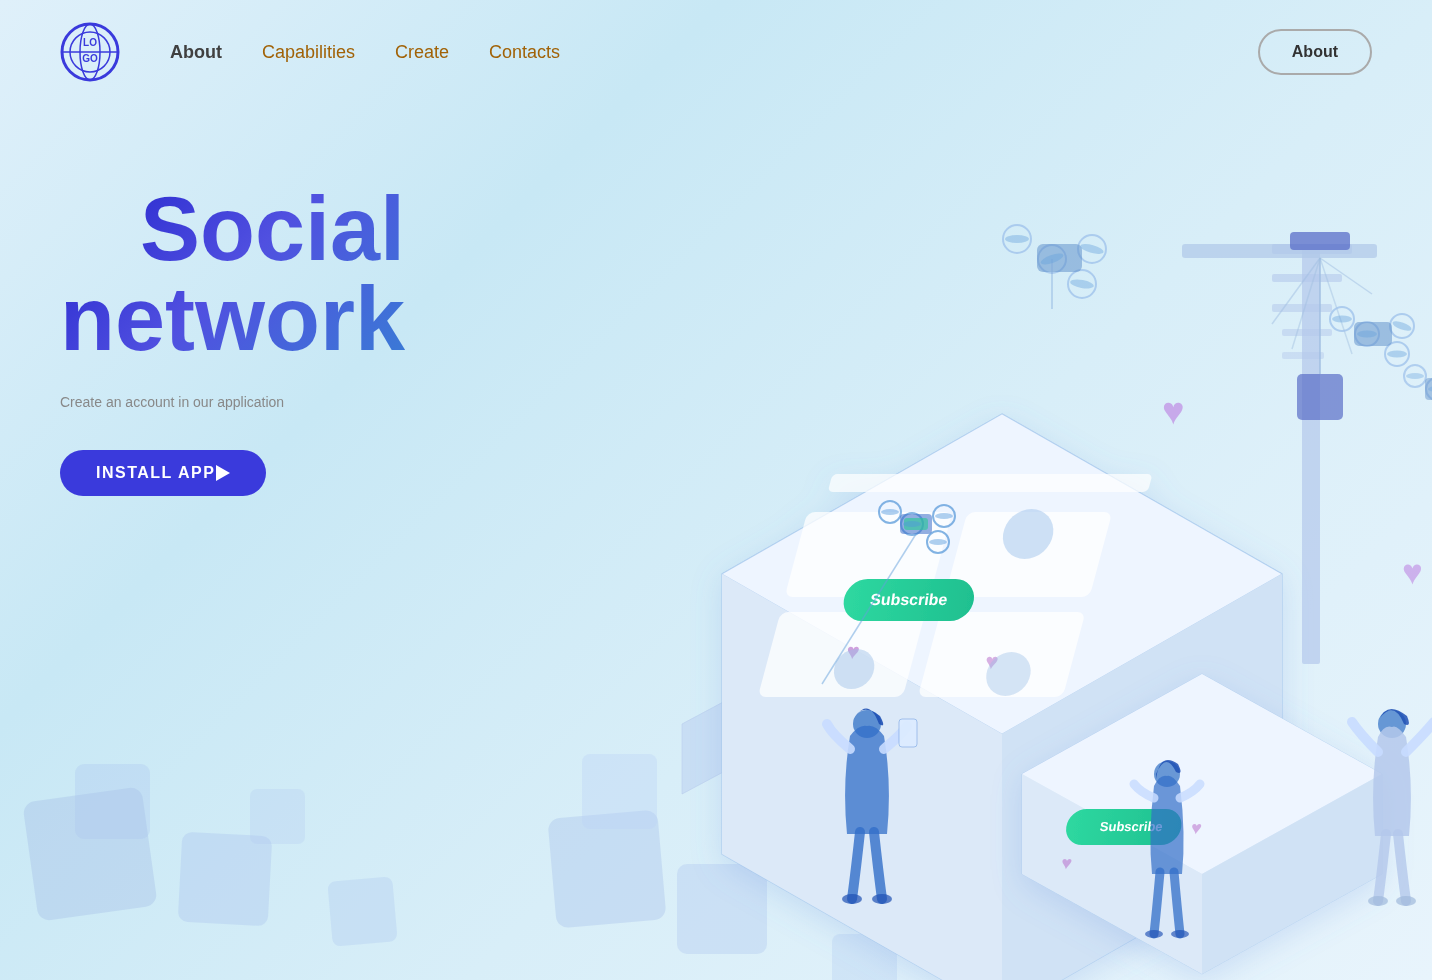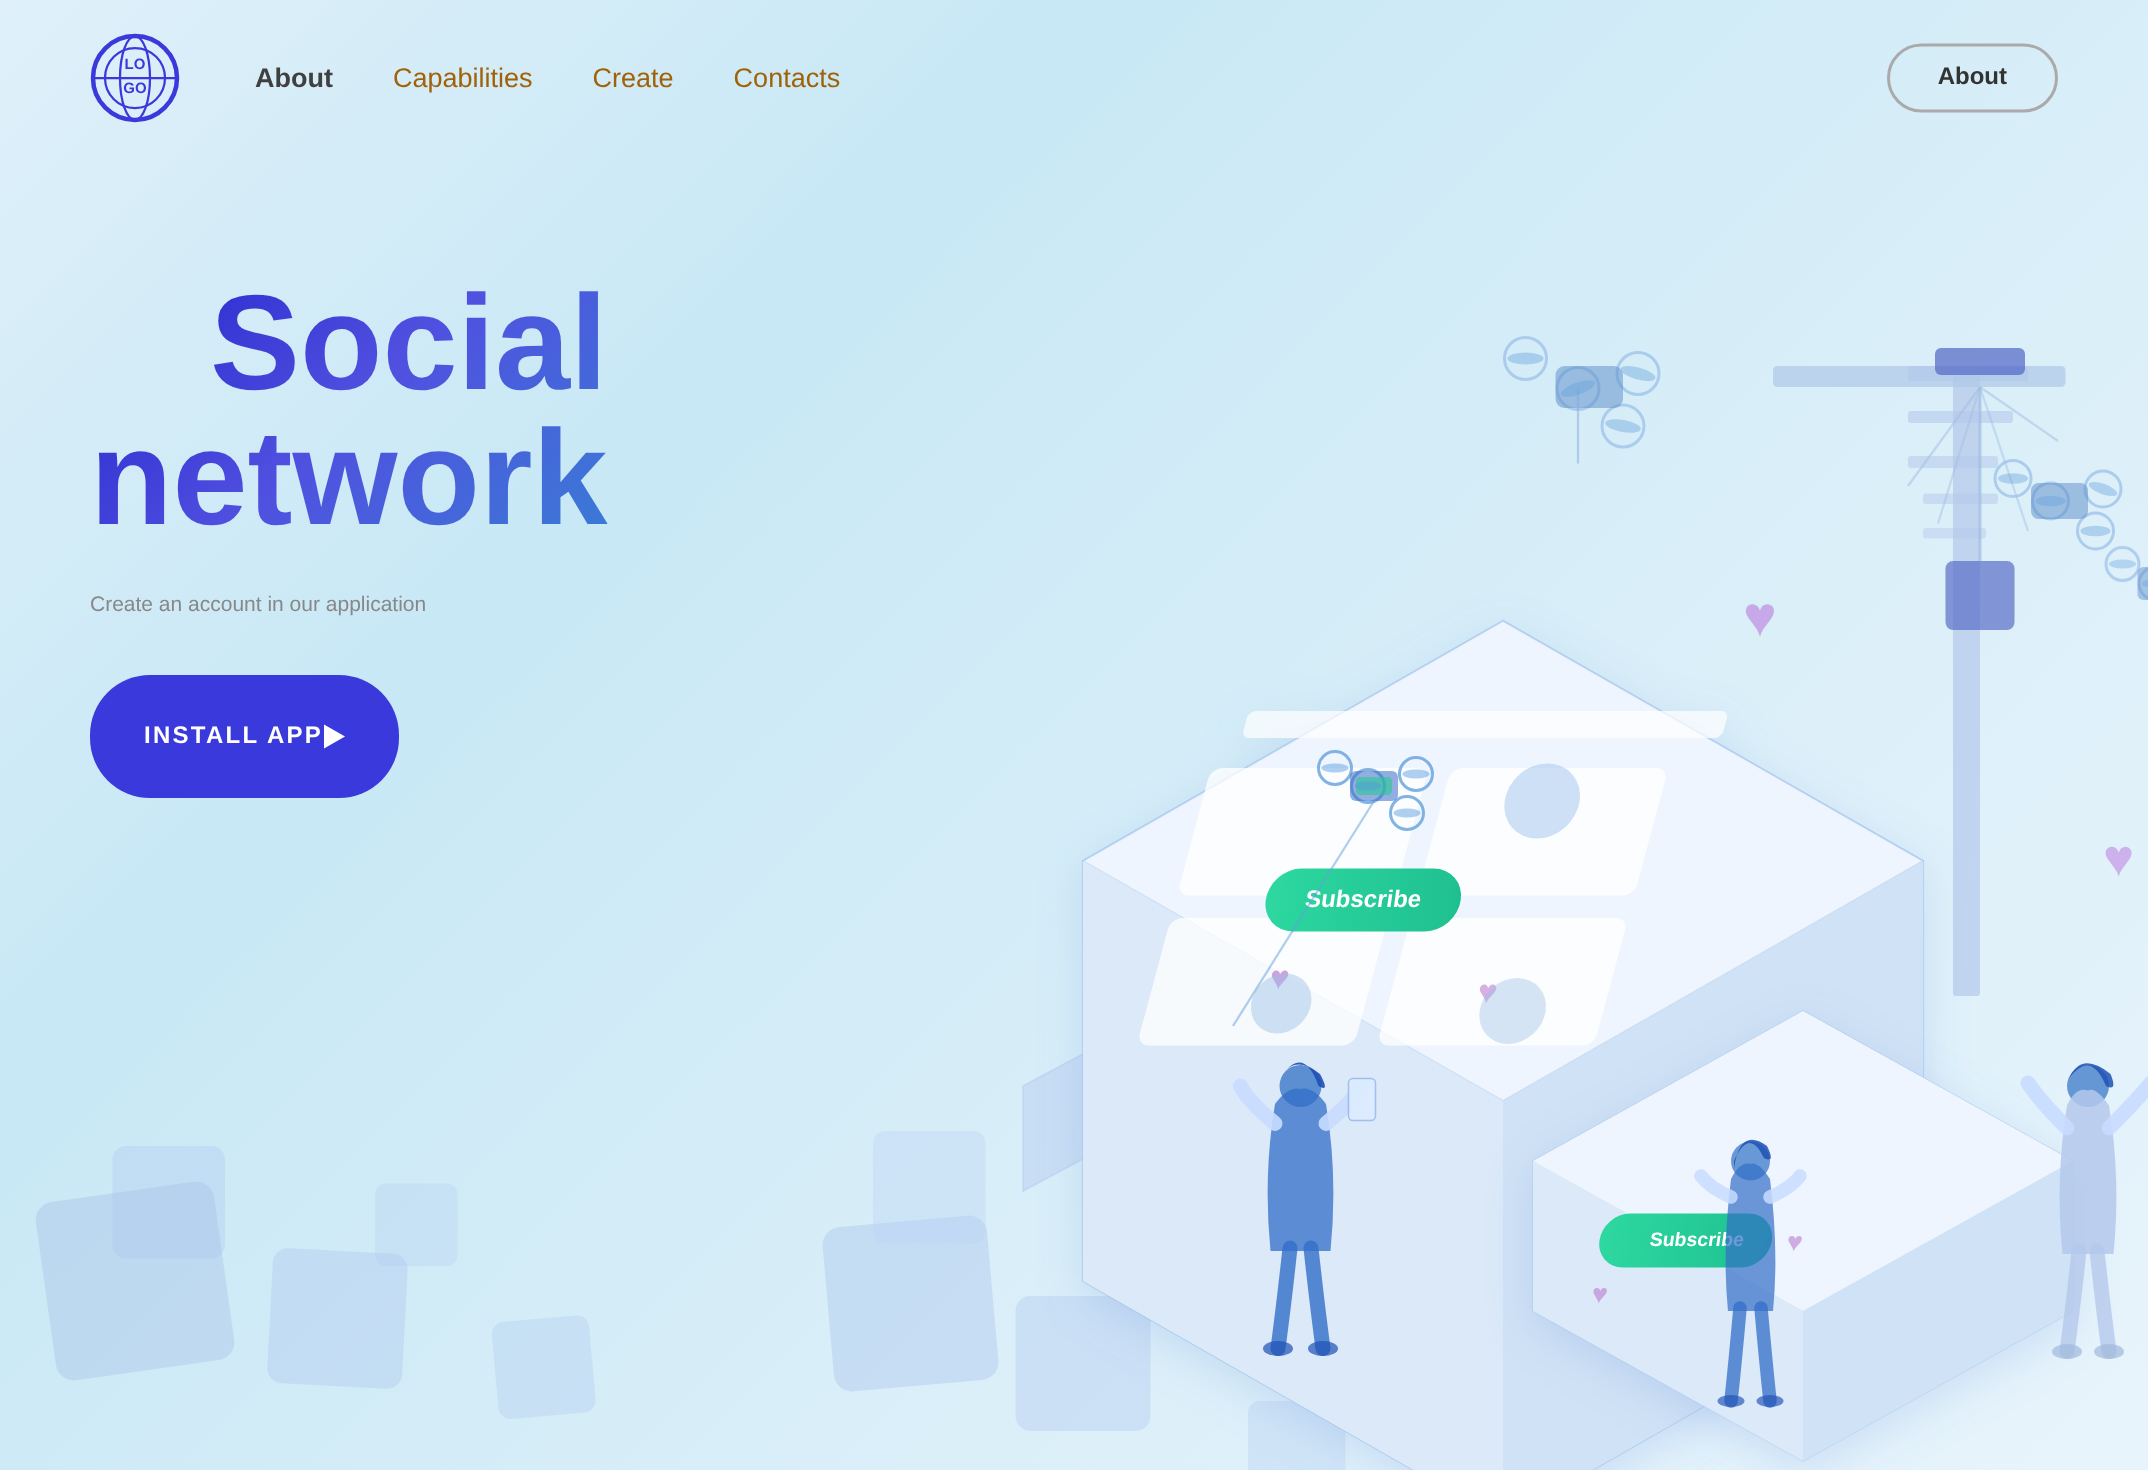--- a/index.html
+++ b/index.html
@@ -117,21 +117,21 @@
     .hero-desc {
       font-size: 14px;
       color: #888;
       margin-bottom: 40px;
     }
 
     .btn-install {
       display: inline-flex;
       align-items: center;
       gap: 1px;
-      padding: 32px 36px;
+      padding: 14px 36px;
       background: #3a3adc;
       border: none;
       border-radius: 40px;
       color: #fff;
       font-size: 16px;
       font-weight: 700;
       letter-spacing: 1.5px;
       cursor: pointer;
       text-transform: uppercase;
     }

